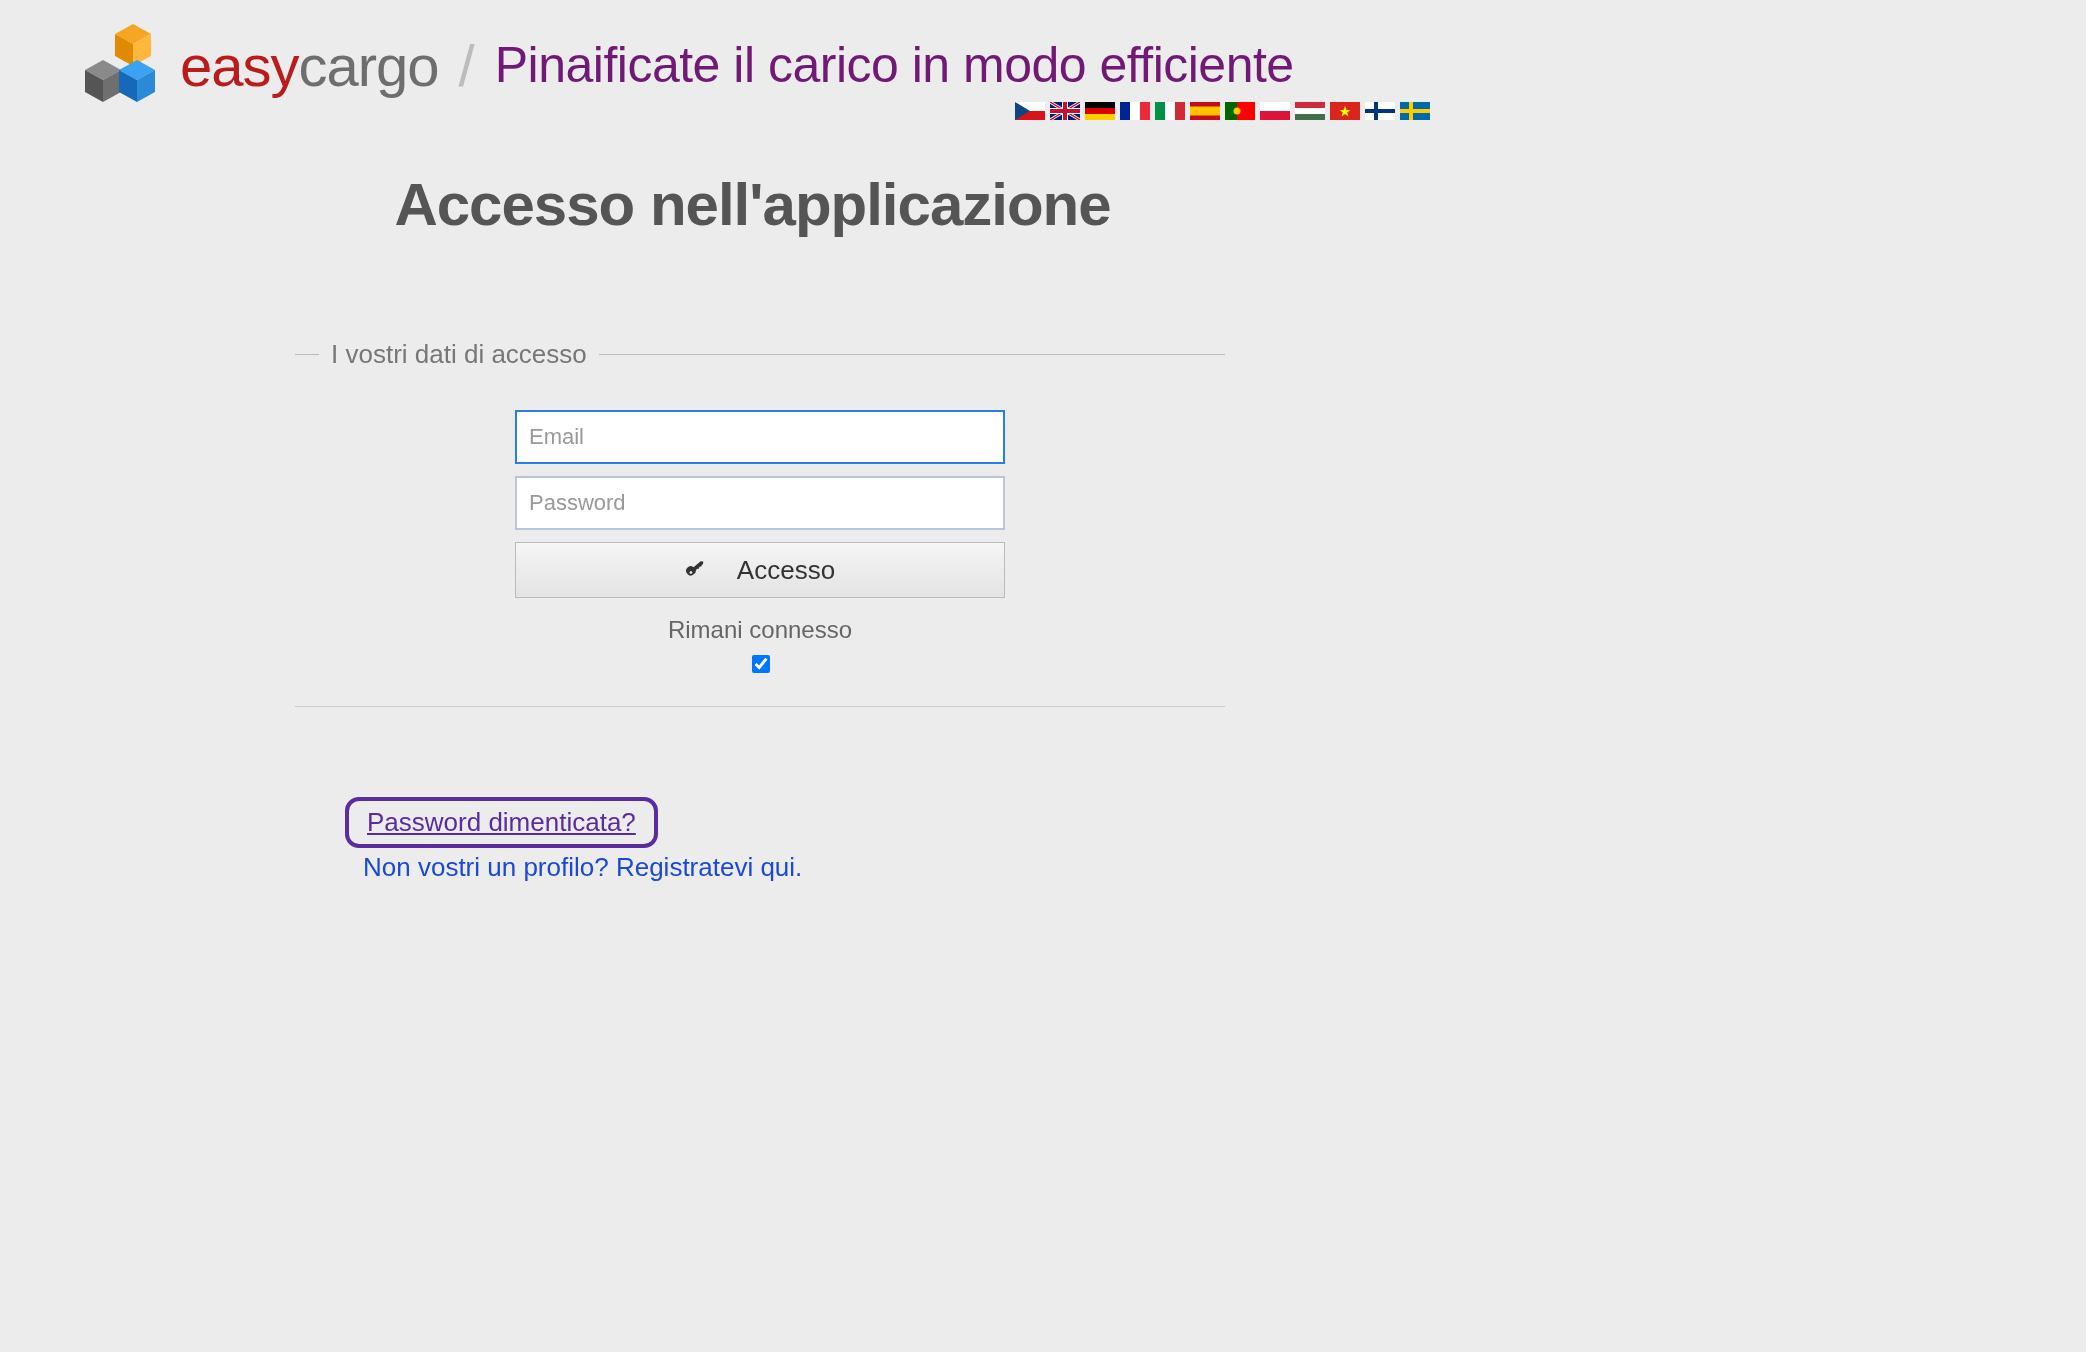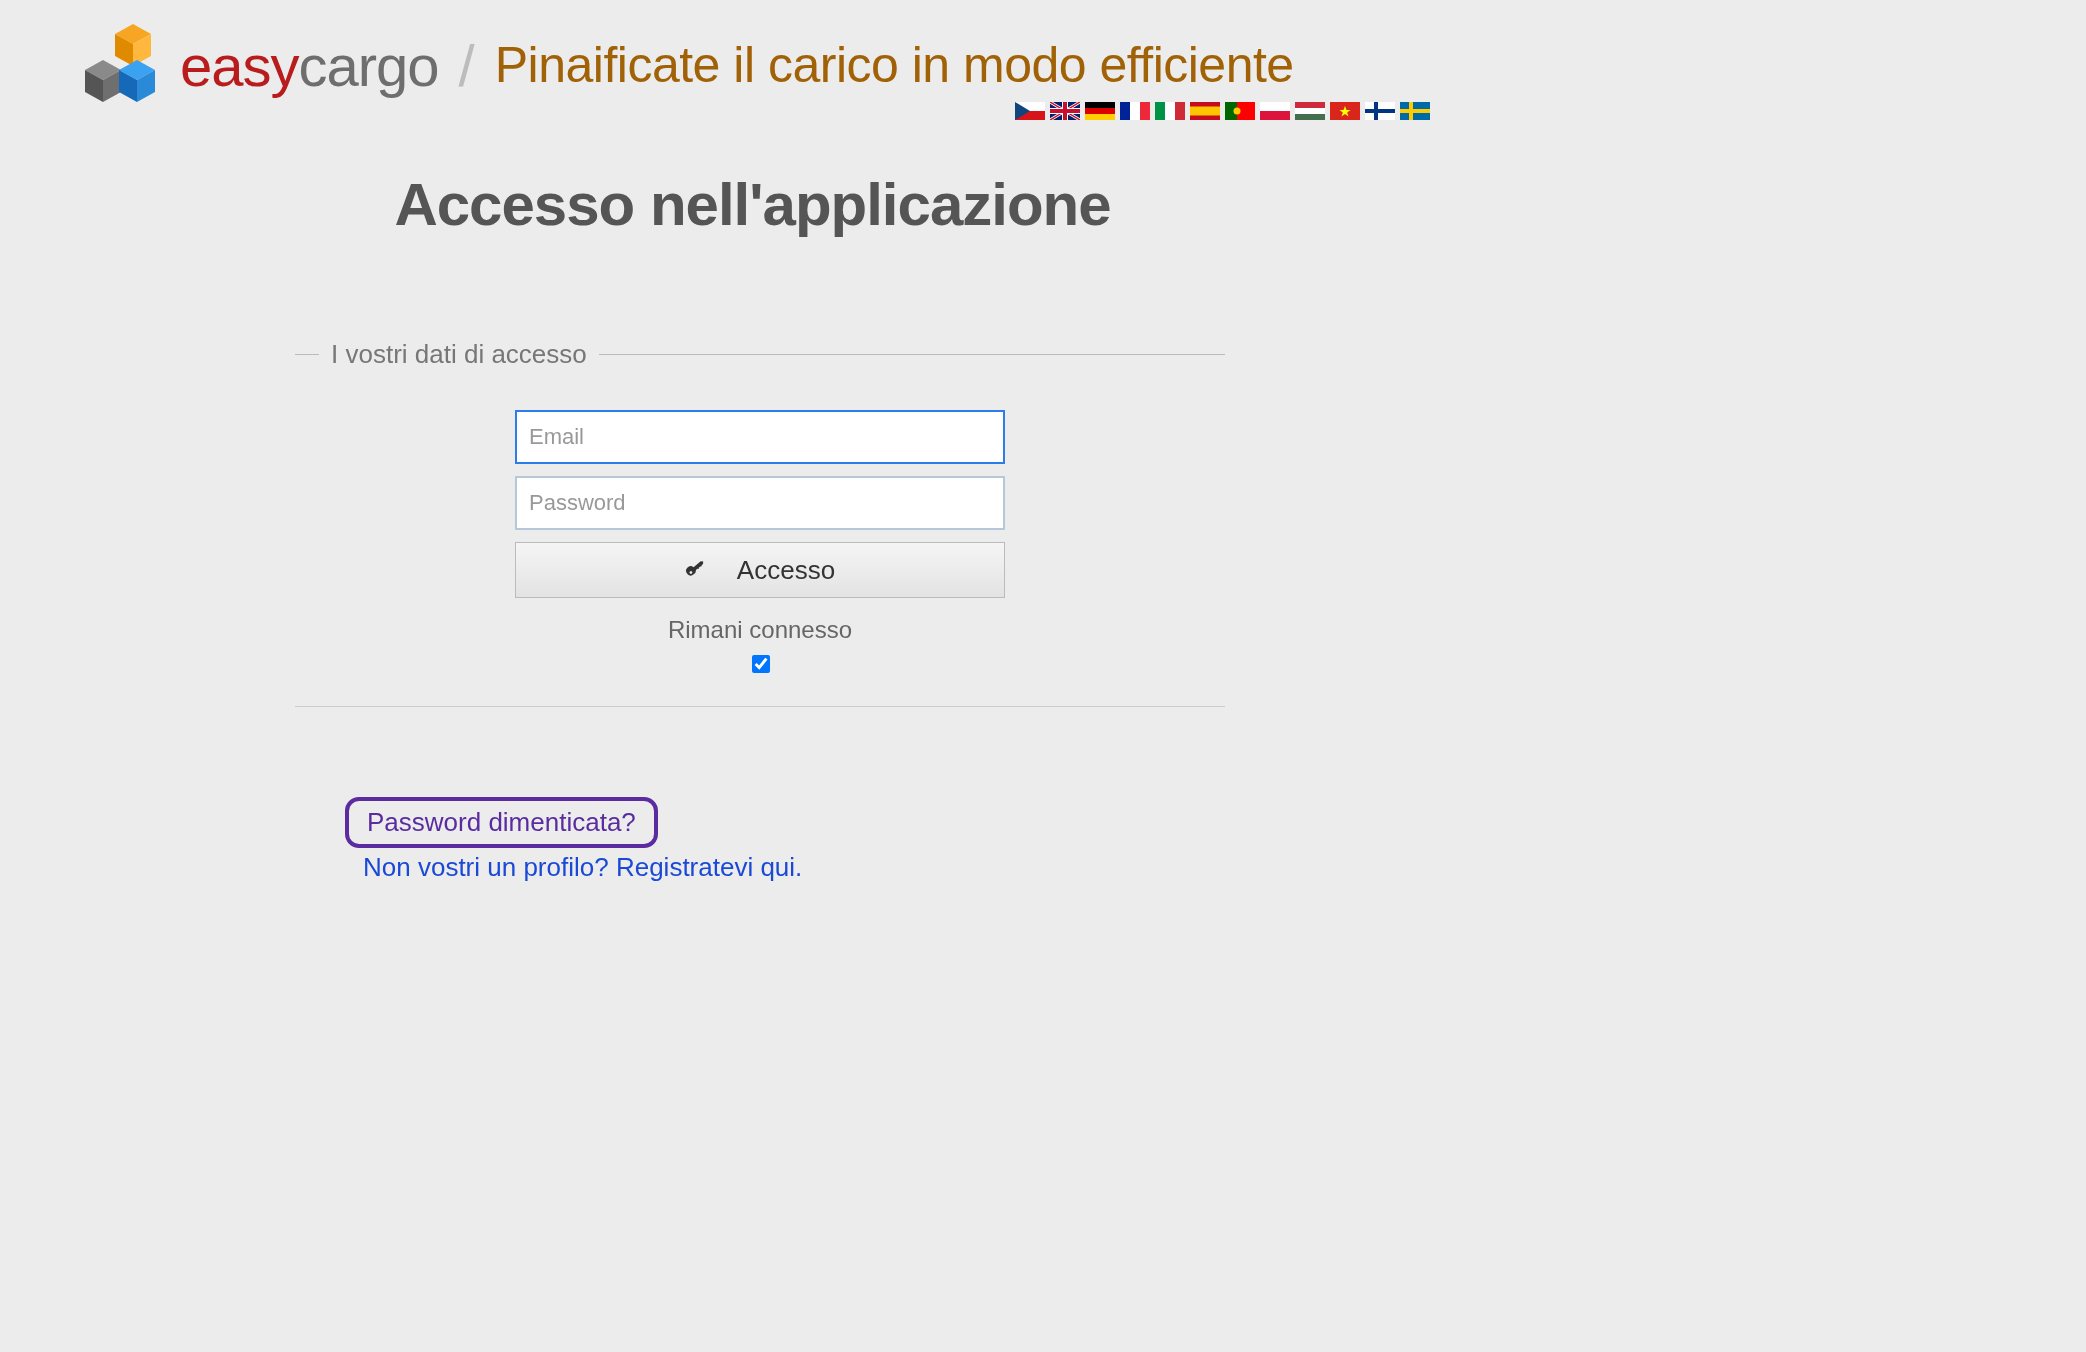--- a/index.html
+++ b/index.html
@@ -41,21 +41,21 @@
   }
   .logo-text .bold { color:#b91c1c; font-weight:400; }
   .slash {
     margin: 0 20px;
     font-size: 58px;
     color: #bcbcbc;
     font-weight:300;
   }
   .tagline {
     font-size: 50px;
-    color: #a16207;
+    color: #701a75;
     font-weight: 300;
     letter-spacing: -0.5px;
     font-family: 'Arial Narrow', Arial, sans-serif;
   }
   .flags {
     position:absolute;
     right: 0;
     bottom: -10px;
     display:flex;
     gap: 5px;
@@ -125,20 +125,21 @@
   .links { margin-top: 90px; text-align:left; padding-left: 50px;}
   .forgot {
     display:inline-block;
     border: 4px solid #5a2ca0;
     border-radius: 14px;
     padding: 6px 18px;
     color: #5a2ca0;
     font-size: 26px;
     cursor:pointer;
     margin-bottom: 4px;
+    text-decoration: underline;
   }
   .register {
     font-size: 26px;
     color: #1a49d6;
     cursor:pointer;
     padding-left: 18px;
   }
 </style>
 </head>
 <body>

